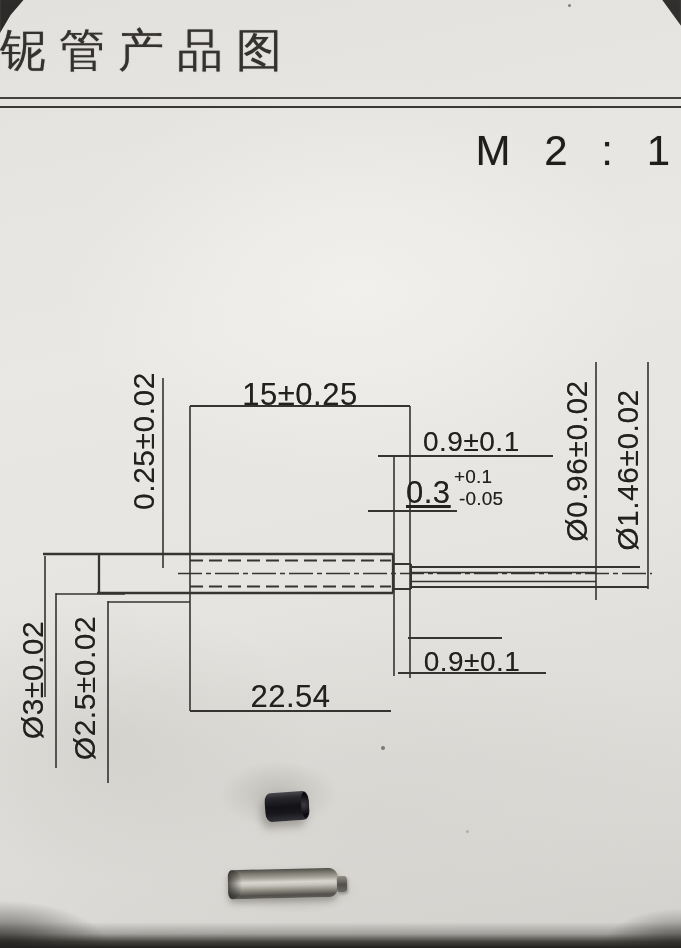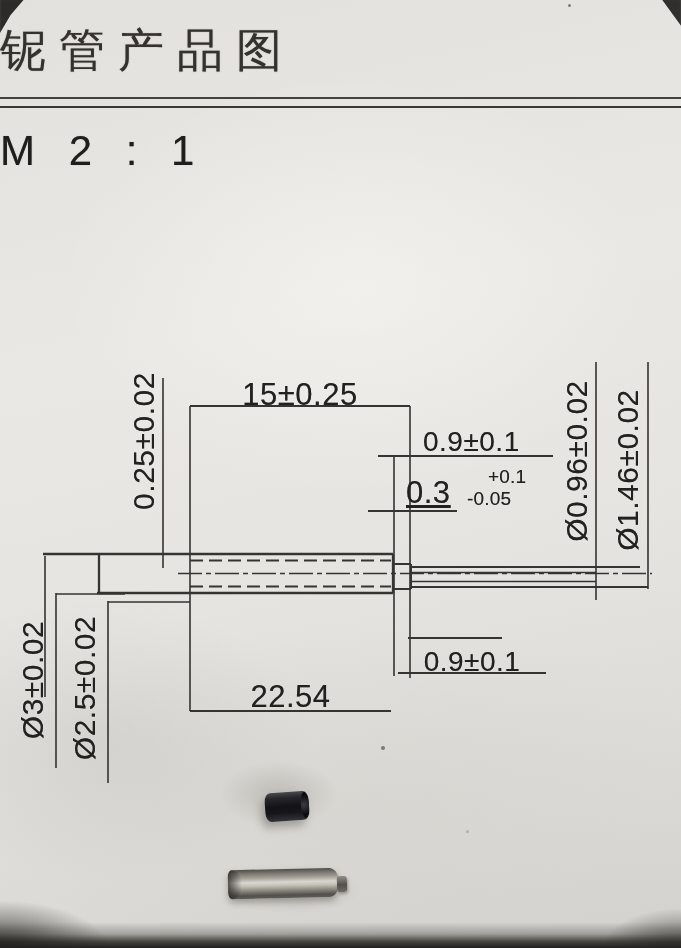--- a/index.html
+++ b/index.html
@@ -27,21 +27,21 @@
   .title{
     position:absolute;left:0;top:20px;width:100%;text-align:left;
     font-family:"Liberation Serif",serif;font-size:46px;letter-spacing:13px;
     color:#34322f;text-shadow:0 0 1px rgba(52,50,47,0.5);
   }
   .rule{
     position:absolute;left:0;top:97px;width:100%;height:7px;
     border-top:2px solid #44423f;border-bottom:2.5px solid #3b3936;
   }
   .scale{
-    position:absolute;left:0;top:127px;width:100%;text-align:left;
+    position:absolute;left:0;top:127px;width:100%;text-align:right;
     font-size:42px;letter-spacing:11px;color:#1f1e1c;
     text-shadow:0 0 0.7px rgba(31,30,28,0.5);
   }
   svg.lines{position:absolute;left:0;top:0;}
   .corner-tl{
     position:absolute;left:-3px;top:-4px;width:34px;height:42px;
     background:#2c2b29;clip-path:polygon(0 0,88% 0,40% 45%,0 100%);
     filter:blur(2px);
   }
   .corner-tr{
@@ -145,22 +145,22 @@
                M398,673 H546
                M190,711 H391"></path>
     </g>
   </svg>
 
   <div class="dim big ctr" style="left:190px;top:377px;width:220px;">15±0.25</div>
 
   <div class="dim" style="left:423px;top:426px;">0.9±0.1</div>
 
   <div class="dim big" style="left:406px;top:475px;text-decoration:underline;">0.3</div>
-  <div class="dim tol" style="left:488px;top:466px;">+0.1</div>
-  <div class="dim tol" style="left:459px;top:488px;margin-left:8px;">-0.05</div>
+  <div class="dim tol" style="left:454px;top:466px;">+0.1</div>
+  <div class="dim tol" style="left:459px;top:488px;">-0.05</div>
 
   <div class="dim rot" style="left:477px;top:445px;">Ø0.96±0.02</div>
   <div class="dim rot" style="left:528px;top:454px;">Ø1.46±0.02</div>
 
   <div class="dim rot" style="left:44px;top:425px;">0.25±0.02</div>
   <div class="dim rot" style="left:-67px;top:664px;">Ø3±0.02</div>
   <div class="dim rot" style="left:-15px;top:672px;">Ø2.5±0.02</div>
 
   <div class="dim ctr" style="left:398px;top:646px;width:148px;">0.9±0.1</div>
   <div class="dim big ctr" style="left:190px;top:679px;width:201px;">22.54</div>

